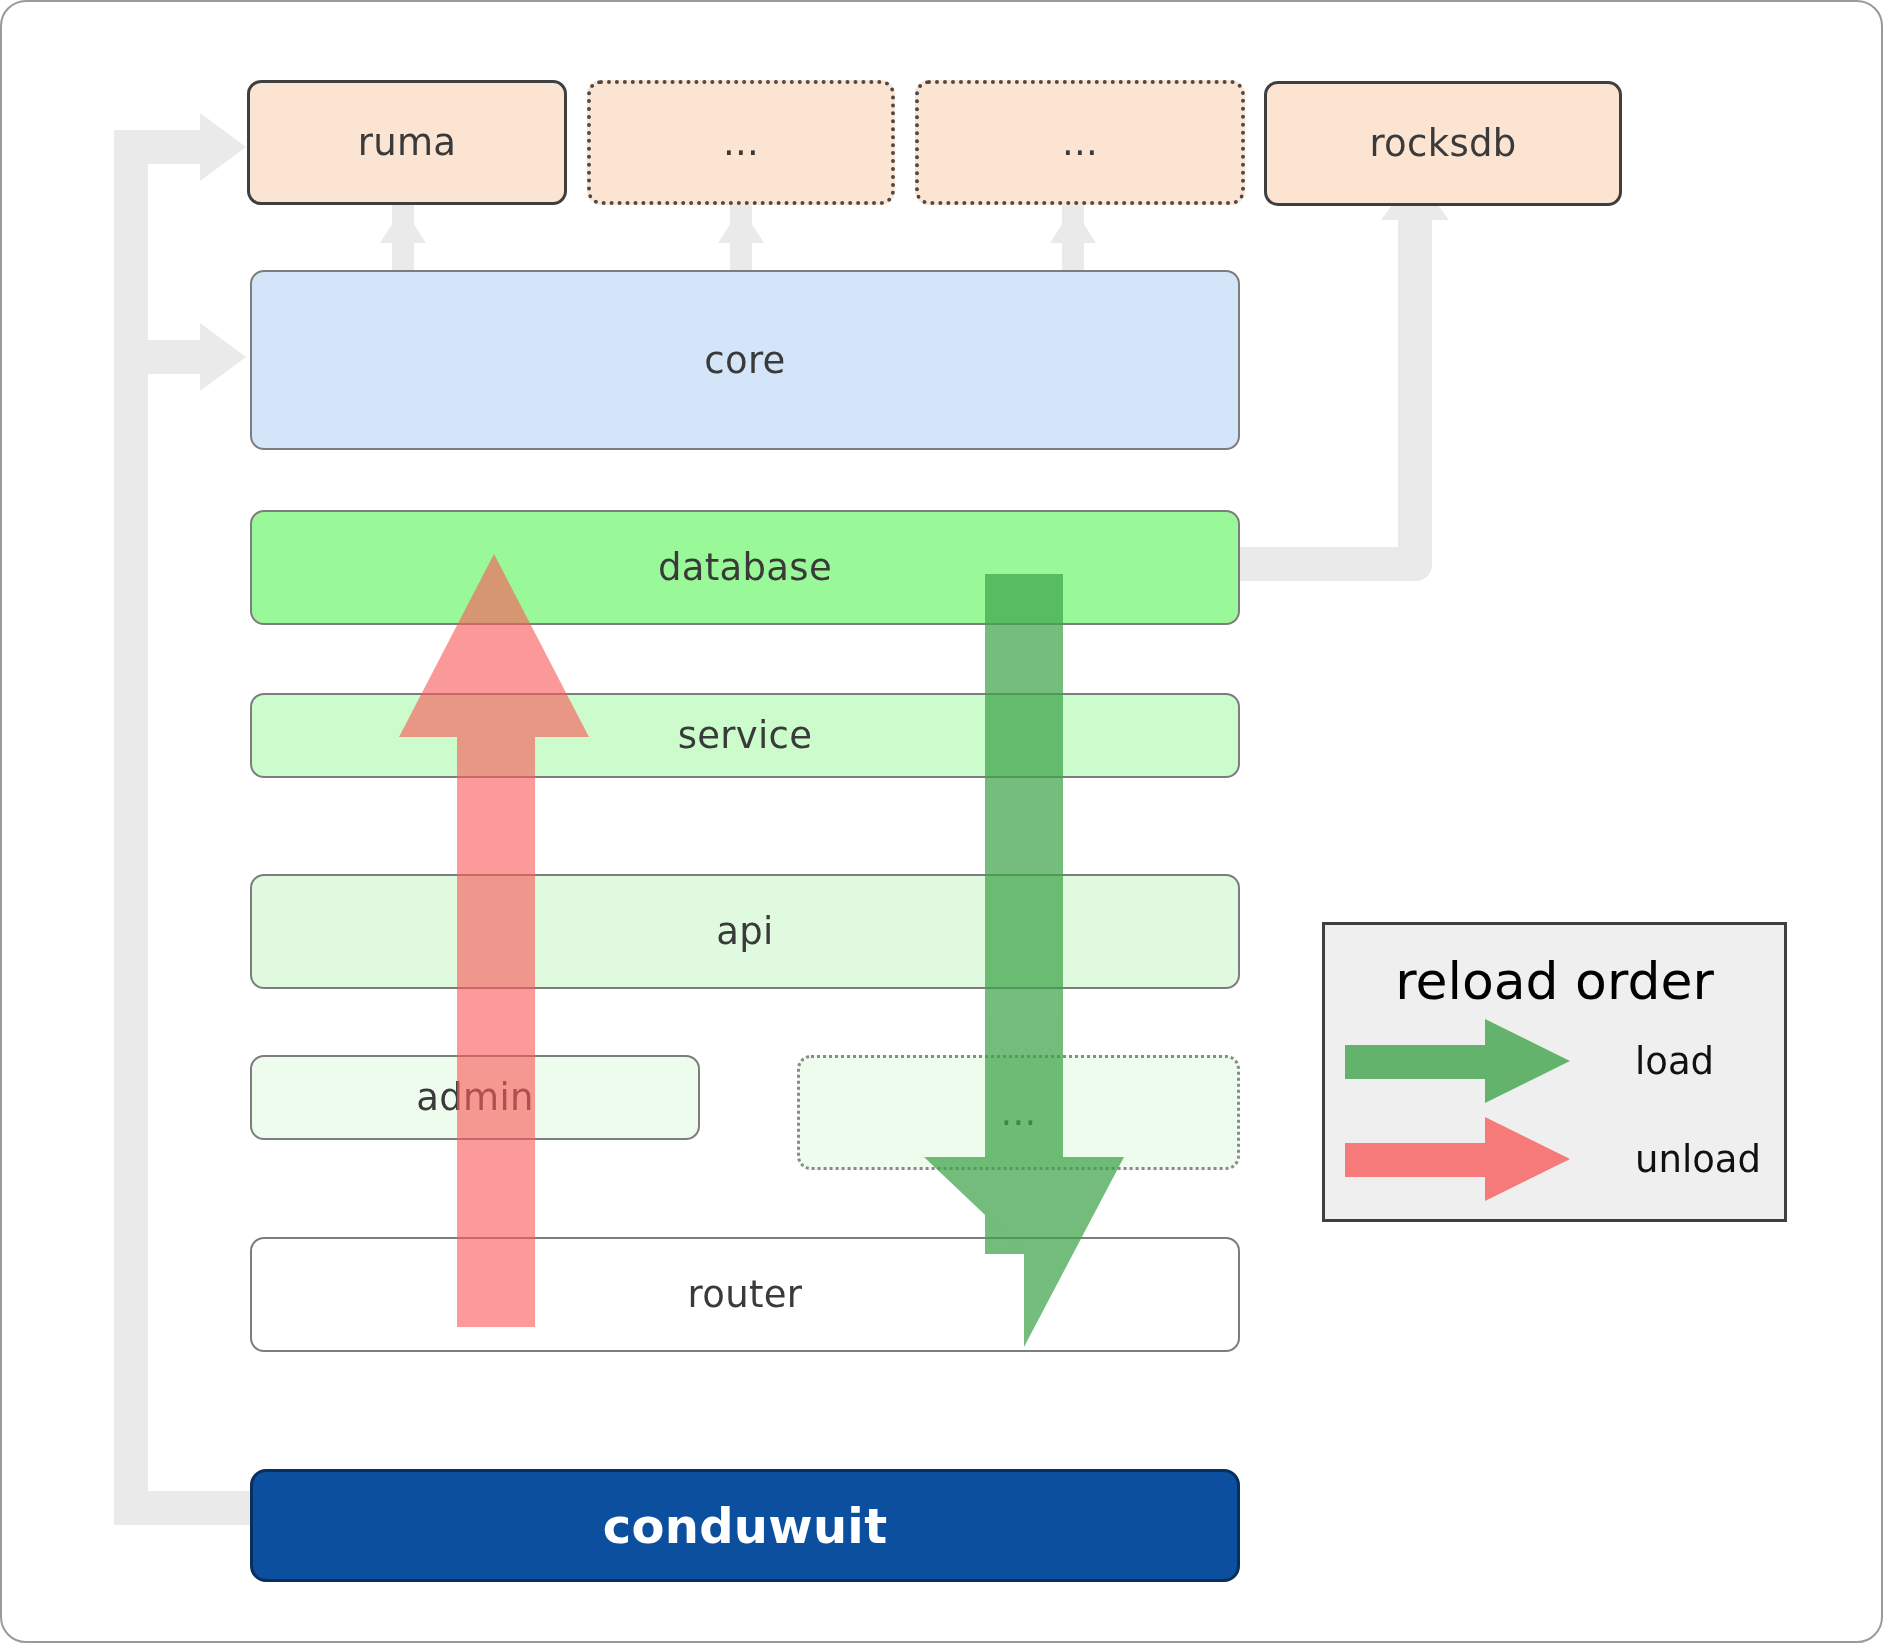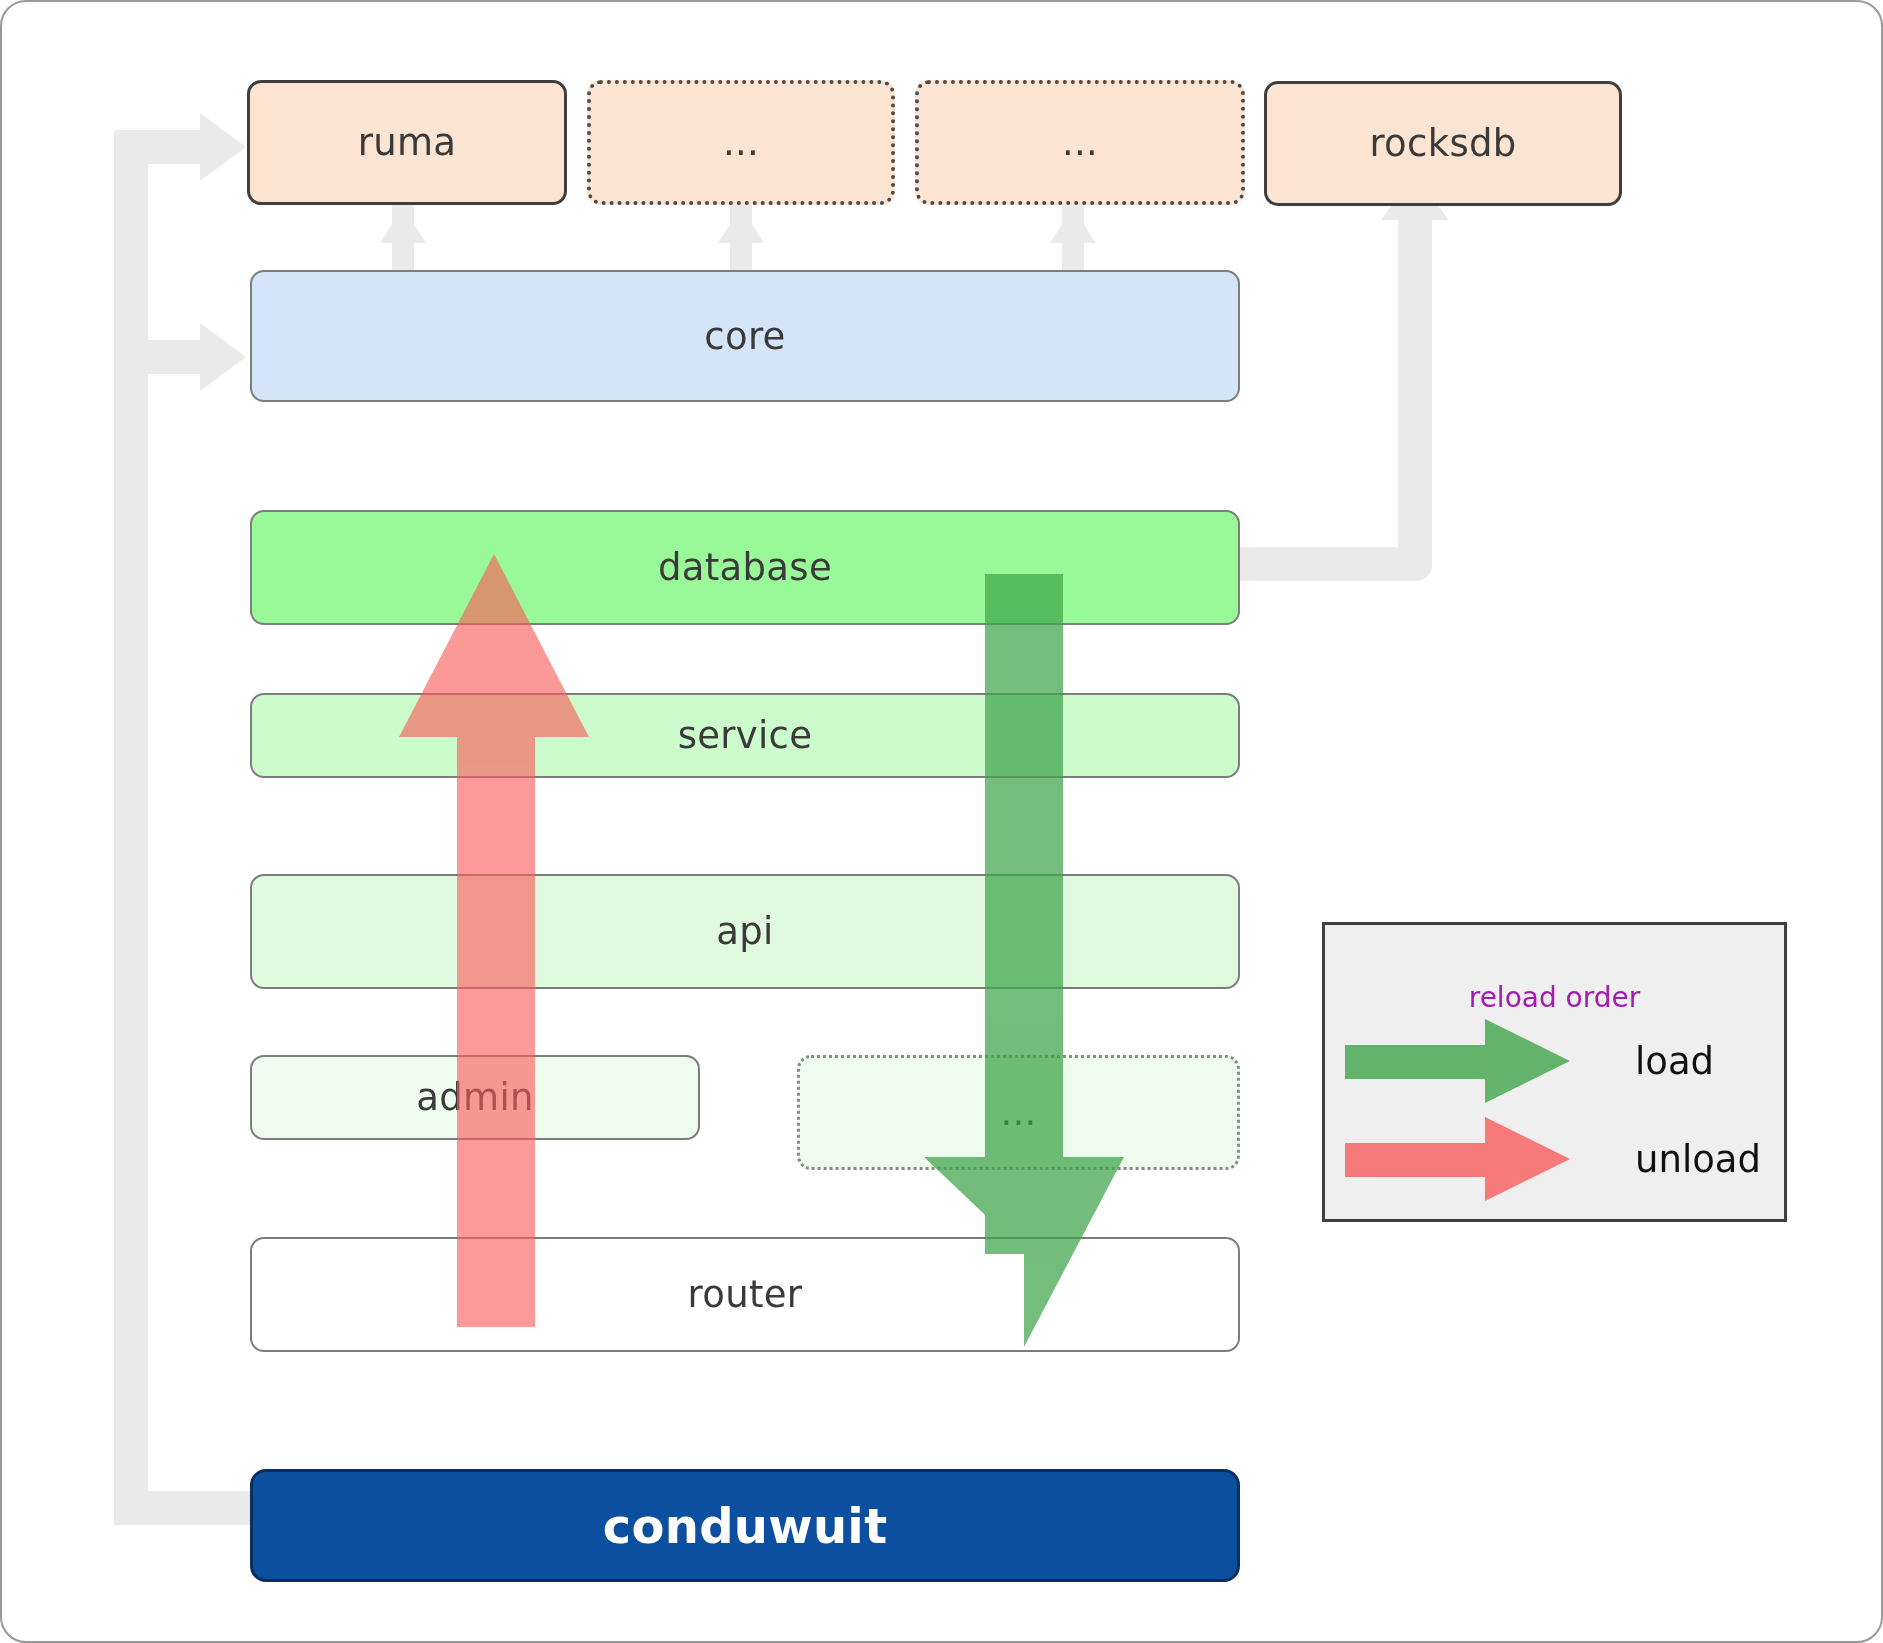--- a/index.html
+++ b/index.html
@@ -53,21 +53,21 @@
   
   #legend{
     position:absolute;
     left:1320px;top:920px;width:465px;height:300px;
     background:#EFEFEF;
     border:3px solid #3f3f3f;
     box-sizing:border-box;
   }
   #legend-title{
     position:absolute;left:0;top:26px;width:100%;
-    text-align:center;font-size:28px;color:#a21caf;margin-top:30px;
+    text-align:center;font-size:52px;color:#000000;
   }
   .legend-row{position:absolute;left:0;width:100%;height:72px;}
   .legend-label{
     position:absolute;left:310px;top:50%;transform:translateY(-50%);
     font-size:37px;color:#111111;white-space:nowrap;
   }
   .legend-svg{position:absolute;left:20px;top:-16px;width:280px;height:104px;}
 </style>
 </head>
 <body>
@@ -102,21 +102,21 @@
   <div class="node dep dotted" style="left:585px;top:78px;width:308px;">
     <span>...</span>
   </div>
   <div class="node dep dotted" style="left:913px;top:78px;width:330px;">
     <span>...</span>
   </div>
   <div class="node dep" style="left:1262px;top:79px;width:358px;">
     <span>rocksdb</span>
   </div>
 
-  <div class="node layer" style="left:248px;top:268px;width:990px;height:132px;background:#D4E5F9;">
+  <div class="node layer" style="left:248px;top:268px;width:990px;height:180px;background:#D4E5F9;">
     <span>core</span>
   </div>
 
   <div class="node layer" style="left:248px;top:508px;width:990px;height:115px;background:#99F999;">
     <span>database</span>
   </div>
 
   <div class="node layer" style="left:248px;top:691px;width:990px;height:85px;background:#CCFCCC;">
     <span>service</span>
   </div>

